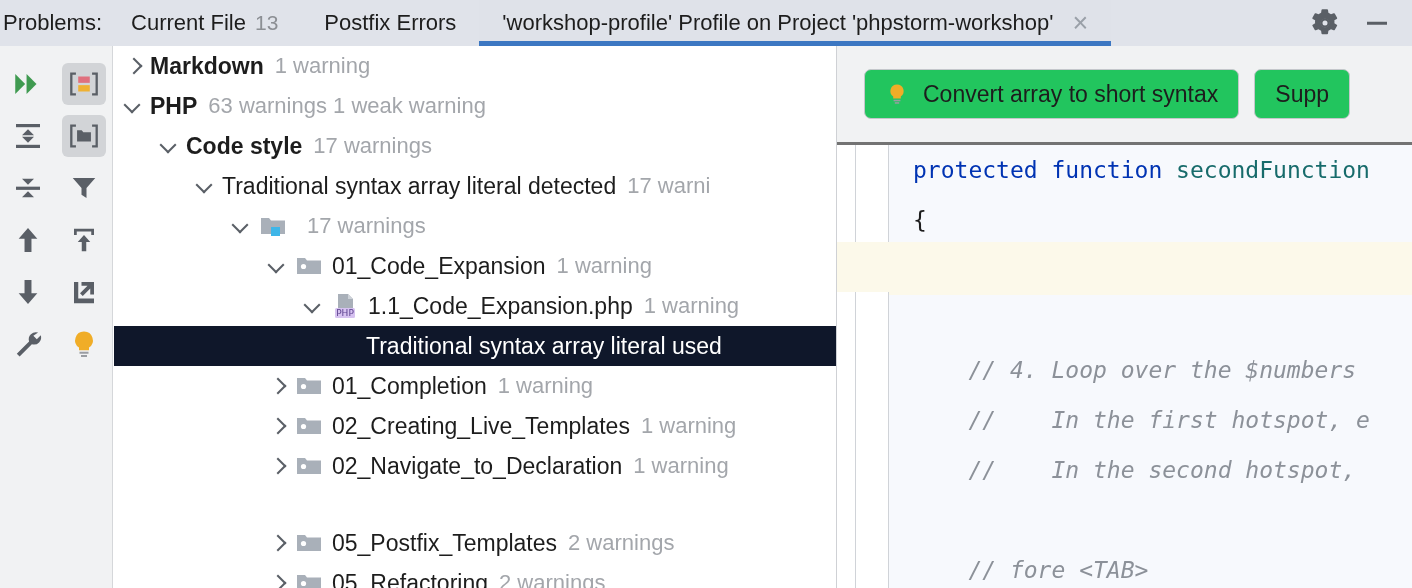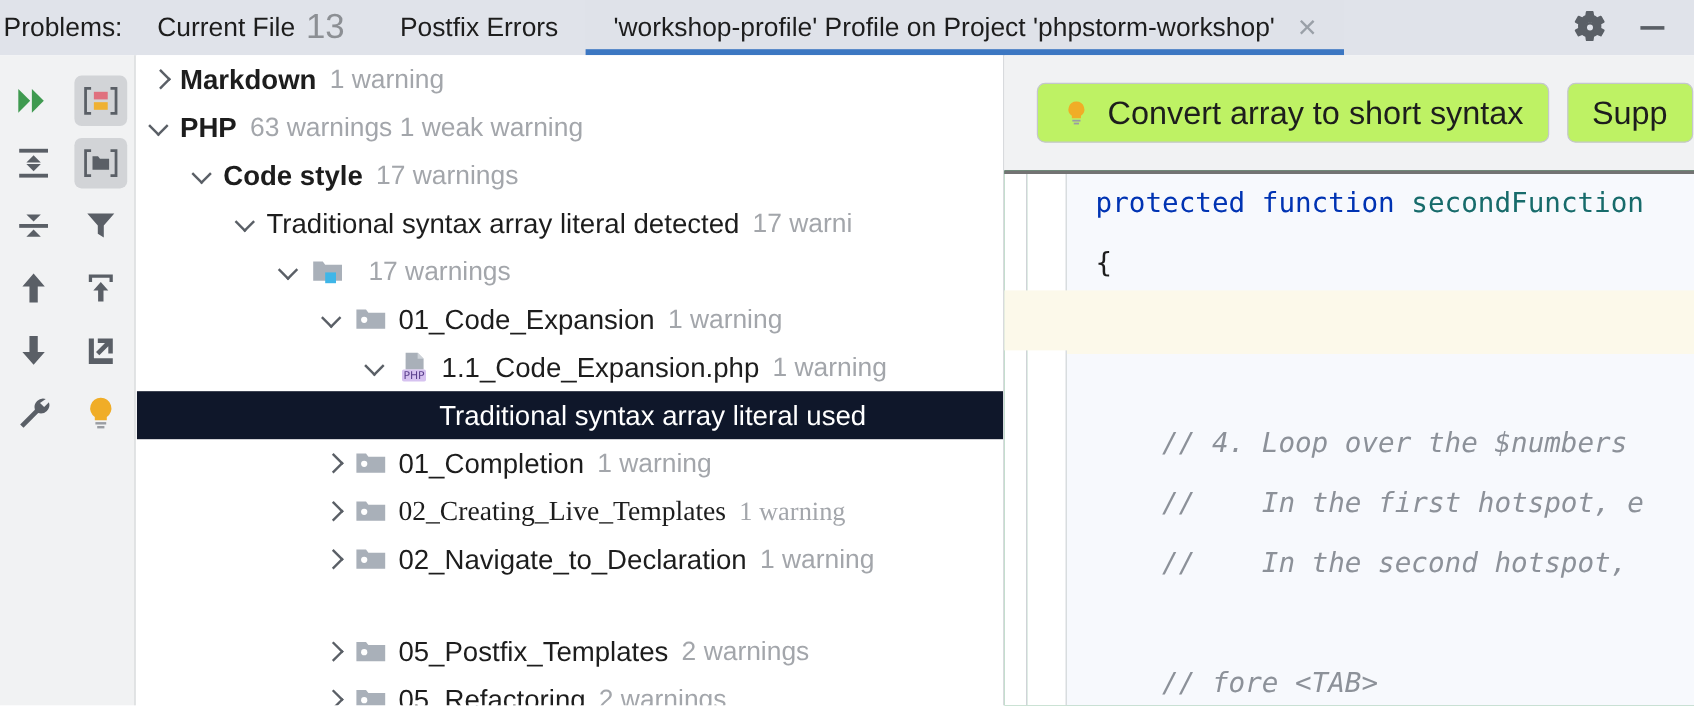--- a/index.html
+++ b/index.html
@@ -20,21 +20,21 @@
   .tabbar-label {
     font-size: 22px; color: #1d1d1d; padding-left: 3px; padding-right: 6px;
     white-space: nowrap;
   }
   .tab {
     height: 46px; display: flex; align-items: center; gap: 9px;
     padding: 0 23px; position: relative; cursor: default;
     white-space: nowrap;
   }
   .tab-title { font-size: 22px; color: #1d1d1d; }
-  .tab-count { font-size: 29px; color: #8c8f94; }
+  .tab-count { font-size: 21px; color: #8c8f94; }
   .tab.active { background: #dfe2e9; }
   .tab.active::after {
     content: ""; position: absolute; left: 0; right: 0; bottom: 0;
     height: 5px; background: #3c77c2;
   }
   .tab-close {
     font-size: 27px; color: #9aa0a8; line-height: 1;
     margin-left: 10px; font-weight: 300; cursor: pointer;
   }
   .tabbar-spacer { flex: 1 1 auto; }
@@ -97,23 +97,23 @@
   
   .rightpanel {
     position: absolute; left: 837px; top: 46px; width: 575px; height: 542px;
     background: #f1f2f3;
   }
   .fixbar {
     position: absolute; left: 0; top: 0; width: 575px; height: 96px;
     display: flex; align-items: center; gap: 15px; padding-left: 27px;
   }
   .fixbtn {
-    height: 50px; background: #bef264; border: 1px solid #c4c7cb; border-radius: 7px;
+    height: 50px; background: #22c55e; border: 1px solid #c4c7cb; border-radius: 7px;
     display: flex; align-items: center; gap: 14px; padding: 0 20px;
-    font-size: 27px; color: #1d1d1d; cursor: pointer; white-space: nowrap;
+    font-size: 23px; color: #1d1d1d; cursor: pointer; white-space: nowrap;
   }
   .editor {
     position: absolute; left: 0; top: 96px; width: 575px; height: 446px;
     background: #15803d; border-top: 3px solid #737373;
     display: flex;
   }
   .gutter { width: 19px; height: 100%; background: #ffffff; border-right: 1px solid #d0d3d8; flex: 0 0 19px; }
   .gutter2 { width: 33px; height: 100%; background: #ffffff; flex: 0 0 33px; position: relative; }
   .gutter2::after { content: ""; position: absolute; right: 0; top: 0; bottom: 0; width: 1px; background: #d0d3d8; }
   .codearea {
@@ -342,21 +342,21 @@
         <span class="arrow"></span>
         <span class="ticon">
           <svg width="26" height="22" viewBox="0 0 26 22">
             <path d="M1 3h8l2 2.6h14V19H1z" fill="#a9b0b9"></path>
             <circle cx="7.5" cy="11.5" r="2.6" fill="#ffffff"></circle>
           </svg>
         </span>
         <span class="t-label">01_Completion</span>
         <span class="t-count">1 warning</span>
       </div>
-      <div class="trow" style="padding-left: 152px; font-family: Liberation Serif, serif;">
+      <div class="trow" style="padding-left: 152px;">
         <span class="arrow"></span>
         <span class="ticon">
           <svg width="26" height="22" viewBox="0 0 26 22">
             <path d="M1 3h8l2 2.6h14V19H1z" fill="#a9b0b9"></path>
             <circle cx="7.5" cy="11.5" r="2.6" fill="#ffffff"></circle>
           </svg>
         </span>
         <span class="t-label">02_Creating_Live_Templates</span>
         <span class="t-count">1 warning</span>
       </div>

